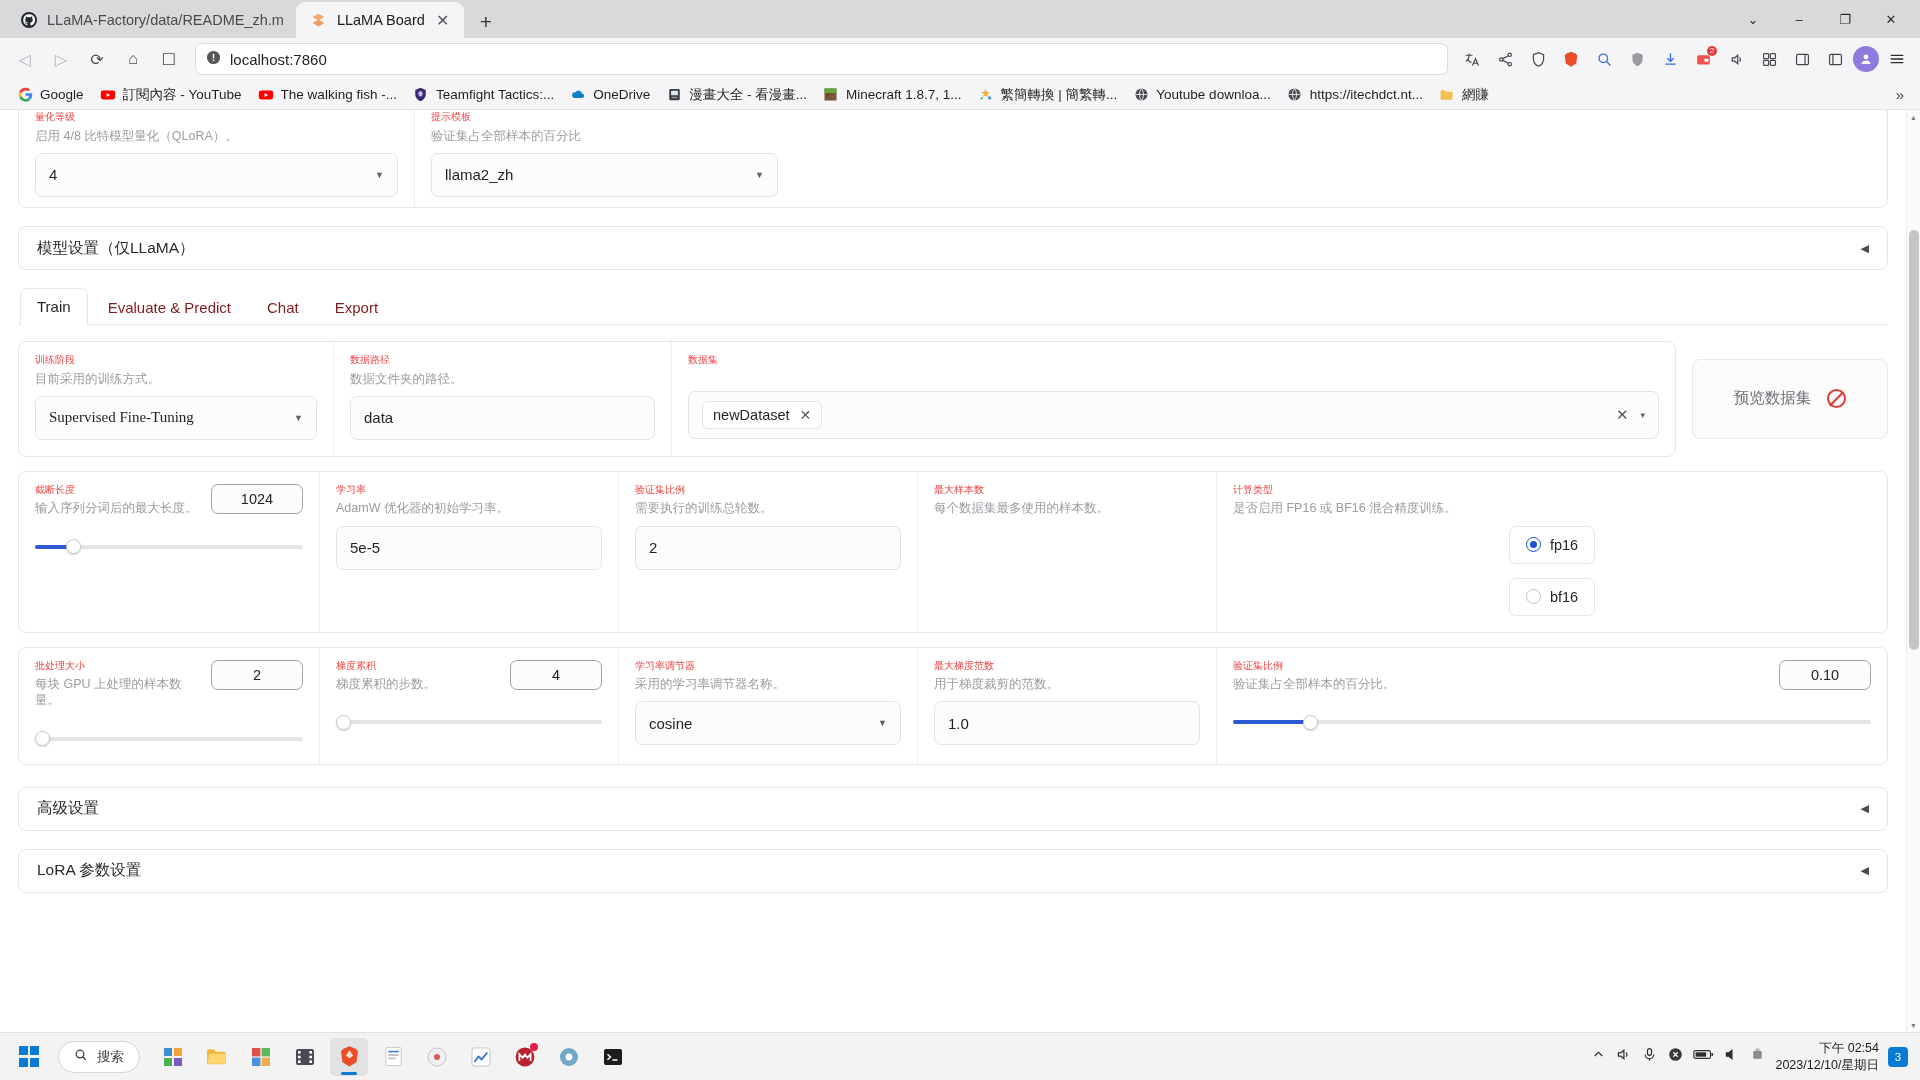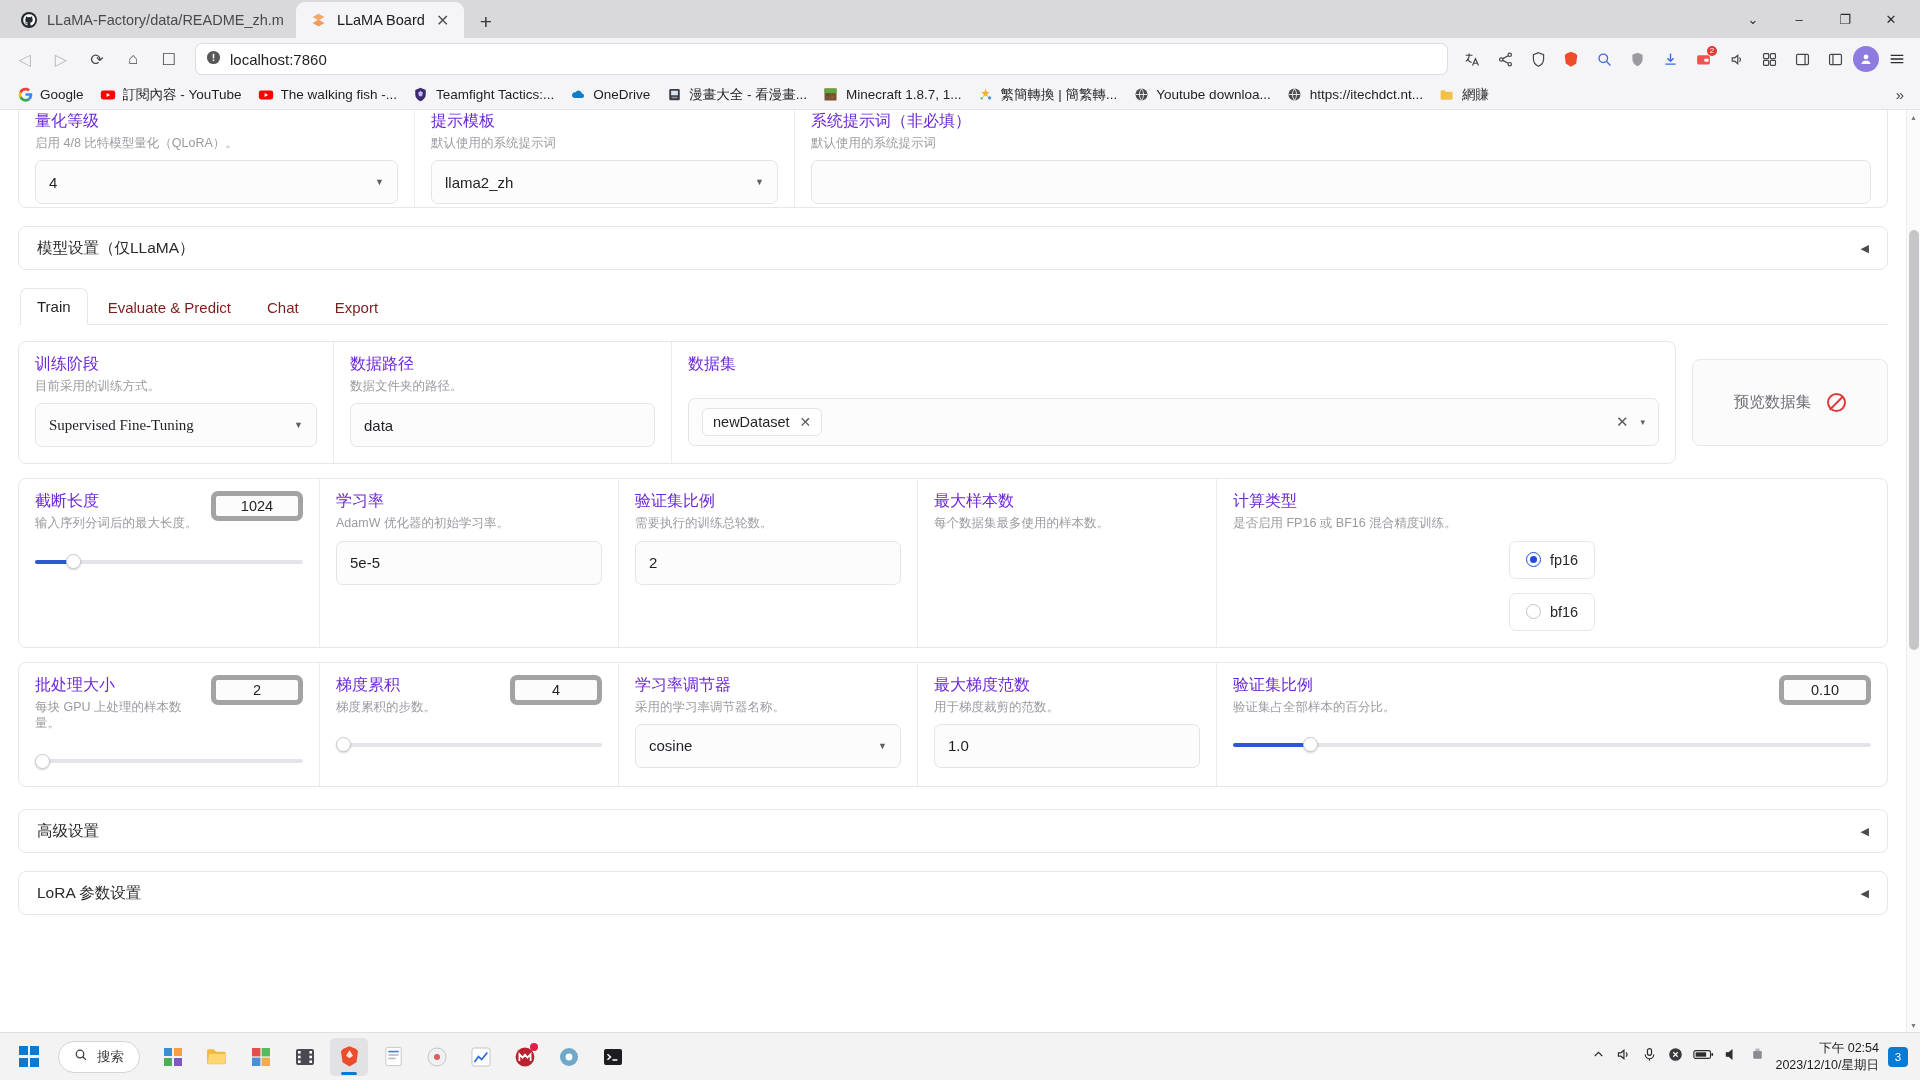--- a/index.html
+++ b/index.html
@@ -67,21 +67,21 @@
   .scrollbar { width: 14px; background: #fafafa; border-left: 1px solid #ededed; position: relative; }
   .sb-arrow { height: 14px; display: flex; align-items: center; justify-content: center;
     font-size: 7px; color: #7c7c7c; }
   .sb-thumb { position: absolute; left: 2px; width: 10px; border-radius: 5px; background: #c6c6c8; }
 
   .card { border: 1px solid #e5e7eb; border-radius: 8px; background: #fff; }
   .block-row { display: flex; }
   .col { padding: 12px 16px 16px 16px; }
   .divider-v { border-left: 1px solid #ededf0; }
 
-  .lbl { font-size: 16px; color: #6d28d9; margin-bottom: 4px; line-height: 1.25; }
+  .lbl { font-size: 10px; color: #ef4444; margin-bottom: 4px; line-height: 1.25; }
   .hint { font-size: 12.5px; color: #9b9ba1; margin-bottom: 9px; line-height: 1.3; }
 
   .field {
     border: 1px solid #e3e4e8; border-radius: 7px; background: #fcfcfd;
     height: 44px; display: flex; align-items: center; padding: 0 13px;
     font-size: 15px; color: #1f2024;
   }
   .field.sel { justify-content: space-between; }
   .caret { font-size: 9px; color: #5e5e63; }
   .field.ta { height: 44px; }
@@ -111,21 +111,21 @@
 
   .btn-ghost {
     border: 1px solid #e9e9ed; border-radius: 8px; background: #fbfbfc;
     display: flex; align-items: center; justify-content: center; gap: 16px;
     font-size: 15.5px; color: #6f6f76; height: 100%;
   }
   .no-symbol { width: 19px; height: 19px; border-radius: 50%; border: 2px solid #e03b3b; position: relative; display:inline-block; }
   .no-symbol::after { content:""; position:absolute; left:-2px; top:7px; width:19px; height:2px; background:#e03b3b; transform: rotate(-45deg); }
 
   .numbox {
-    border: 5px solid #a3a3a3; border-radius: 7px; background: #fcfcfd;
+    border: 1px solid #a3a3a3; border-radius: 7px; background: #fcfcfd;
     height: 30px; min-width: 92px; display: flex; align-items: center; justify-content: center;
     font-size: 14.5px; color: #1f2024;
   }
   .slider { position: relative; height: 18px; display: flex; align-items: center; margin-top: 12px; }
   .slider-track { position: absolute; left: 0; right: 0; height: 4px; border-radius: 2px; background: #e3e4e8; }
   .slider-fill { position: absolute; left: 0; height: 4px; border-radius: 2px; background: #2a59d0; }
   .slider-knob { position: absolute; width: 15px; height: 15px; border-radius: 50%;
     background: #fff; border: 1px solid #c9cace; box-shadow: 0 1px 2px rgba(0,0,0,.18); }
 
   .lblrow { display: flex; align-items: flex-start; justify-content: space-between; gap: 10px; }
@@ -419,30 +419,25 @@
       <div class="col" style="flex:0 0 395px;">
         <div class="lbl">量化等级</div>
         <div class="hint">启用 4/8 比特模型量化（QLoRA）。</div>
         <div class="field sel">
           <span>4</span>
           <span class="caret">▼</span>
         </div>
       </div>
       <div class="col divider-v" style="flex:0 0 380px;">
         <div class="lbl">提示模板</div>
-        <div class="hint">默认使用的系统提示词</div>
+        <div class="hint">验证集占全部样本的百分比</div>
         <div class="field sel">
           <span>llama2_zh</span>
           <span class="caret">▼</span>
         </div>
-      </div>
-      <div class="col divider-v" style="flex:1;">
-        <div class="lbl">系统提示词（非必填）</div>
-        <div class="hint">默认使用的系统提示词</div>
-        <div class="field ta"></div>
       </div>
     </div>
 
     <div class="accordion" style="margin-top:18px;">
       <span>模型设置（仅LLaMA）</span>
       <span class="acc-arrow">◀</span>
     </div>
 
     <div class="tabs" style="margin-top:18px;">
       <div class="tabitem on">Train</div>

